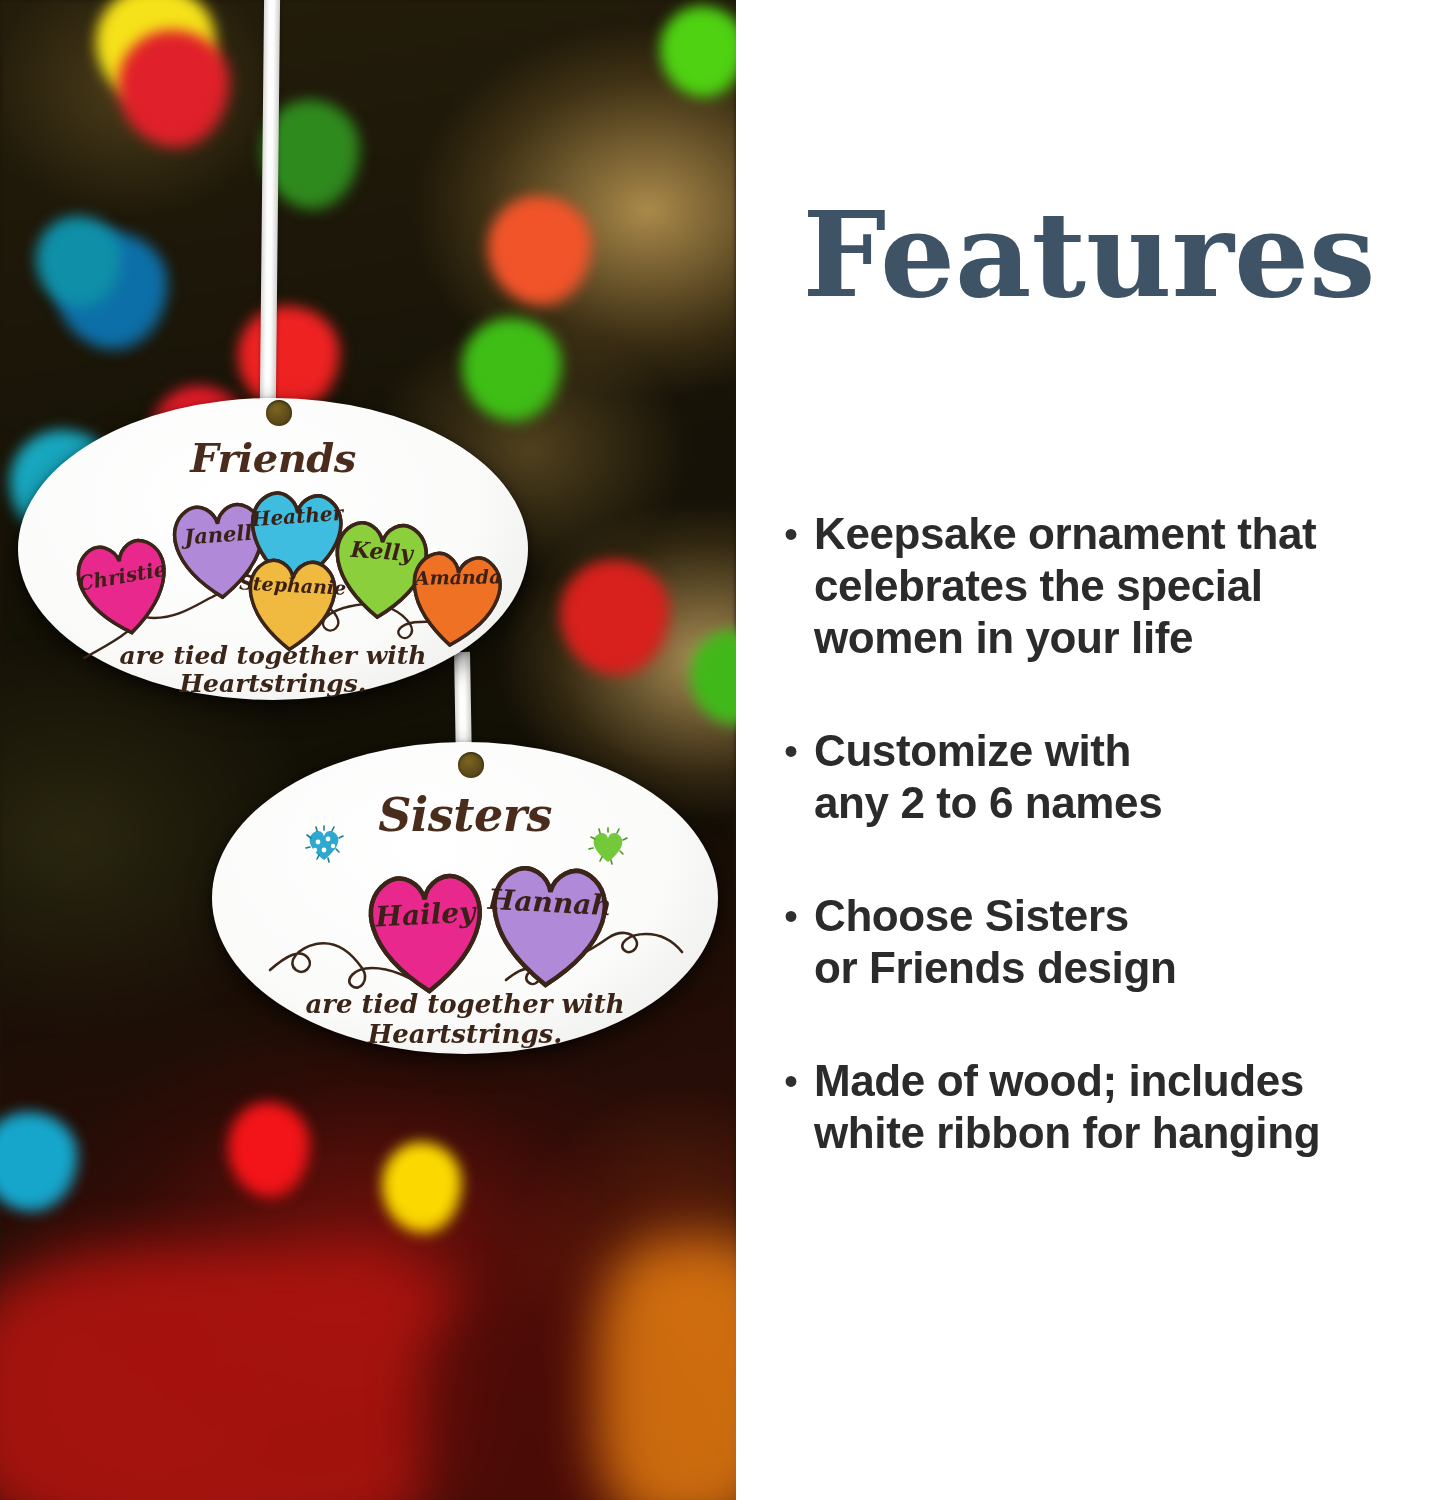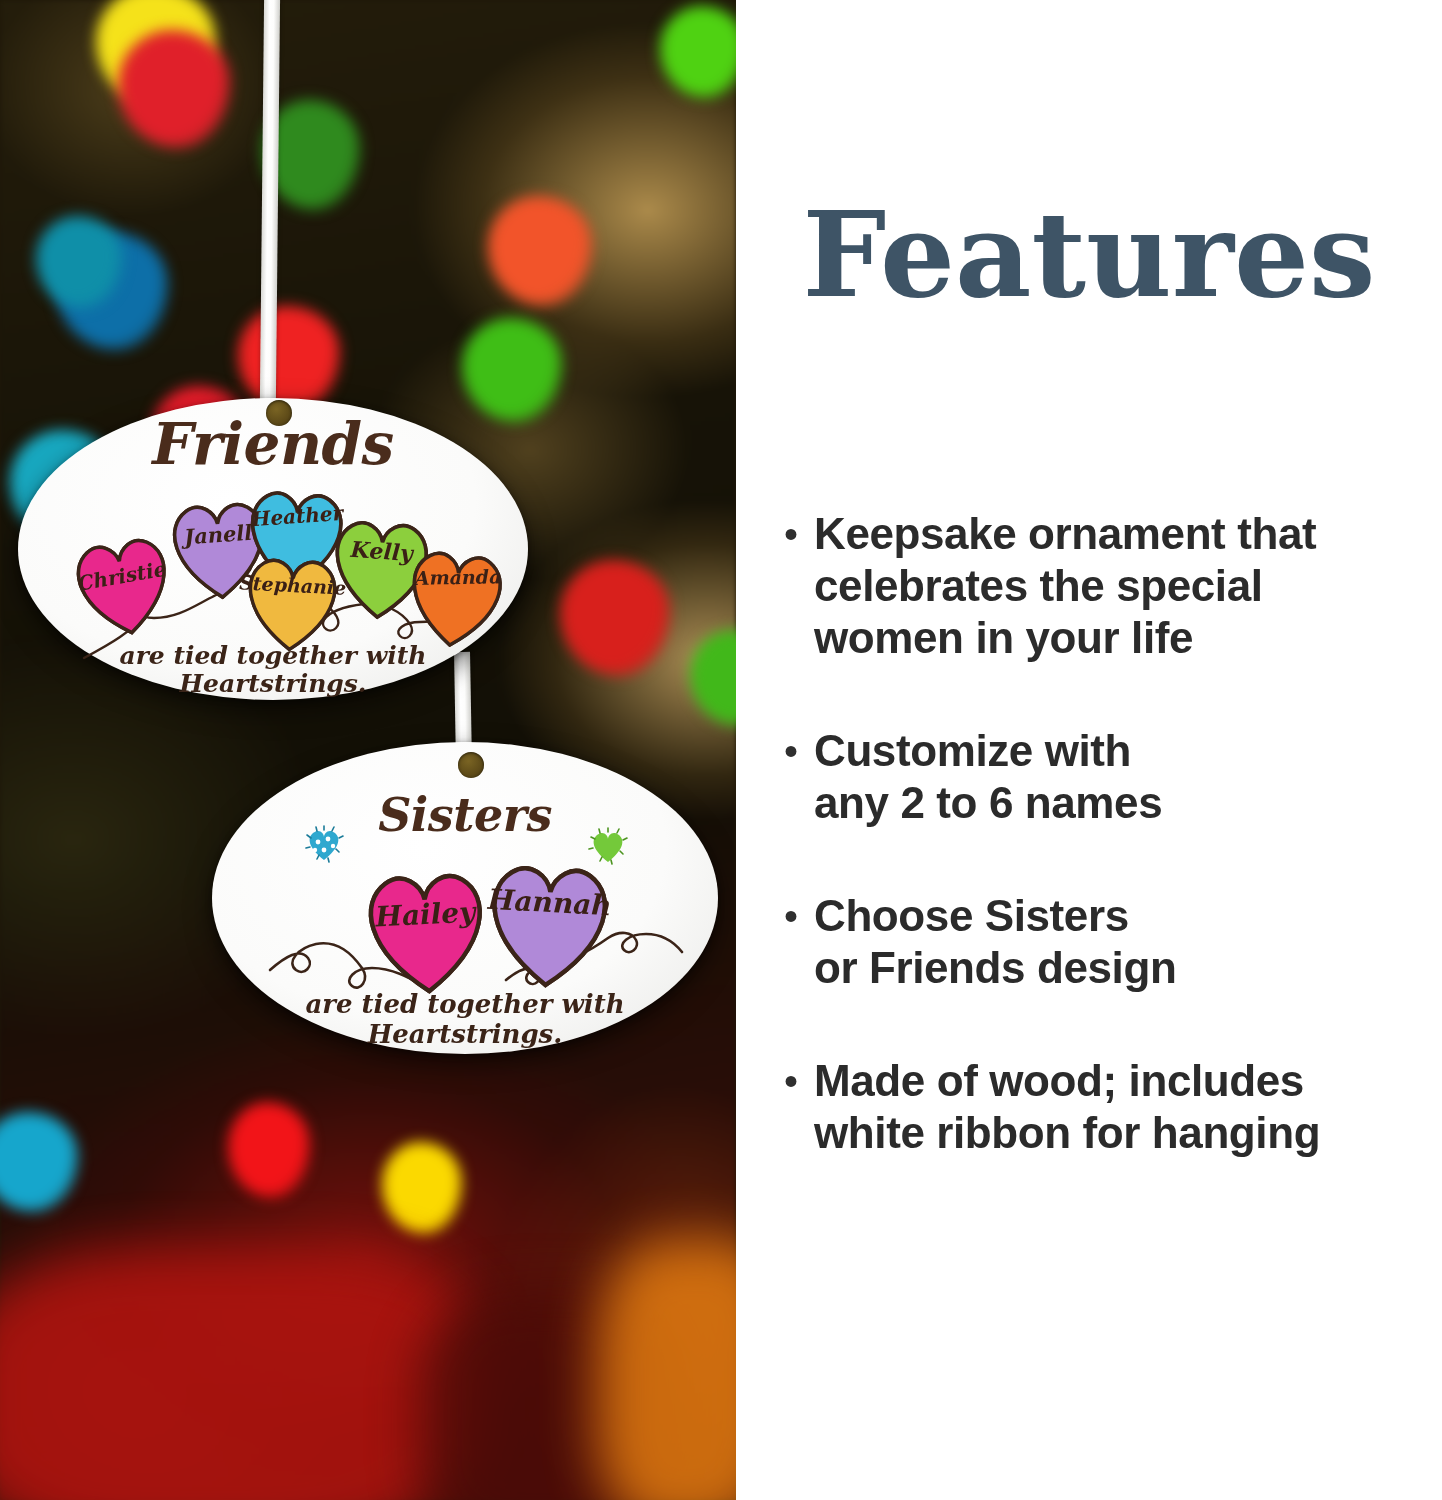--- a/index.html
+++ b/index.html
@@ -185,21 +185,21 @@
         <div class="wrap-blur" style="left: 596px; top: 1240px; width: 190px; height: 290px; background: rgb(224, 122, 16); opacity: 0.85;"></div>
       </div>
 
     <div class="ribbon" style="left:262px; top:-4px; width:16px; height:404px; transform:rotate(0.6deg);"></div>
 
     <div class="ribbon" style="left:455px; top:652px; width:16px; height:112px; transform:rotate(-1deg);"></div>
 
     <div class="ornament" style="left:18px; top:398px; width:510px; height:302px;">
       <div class="hole" style="left:248px; top:2px; width:26px; height:26px;"></div>
 
-      <div class="orn-title" style="top:12px; font-size:58px;">Friends</div>
+      <div class="orn-title" style="top:36px; font-size:40px;">Friends</div>
 
       <svg class="deco-heart" viewBox="0 0 510 302">
         <defs>
 
           <pattern id="pat-chev-pink" width="14" height="12" patternUnits="userSpaceOnUse">
             <path d="M0 10 L7 3 L14 10" fill="none" stroke="#ff6cb5" stroke-width="4"></path>
           </pattern>
           <pattern id="pat-chev-yellow" width="14" height="12" patternUnits="userSpaceOnUse">
             <path d="M0 10 L7 3 L14 10" fill="none" stroke="#ffd98a" stroke-width="4"></path>
           </pattern>

